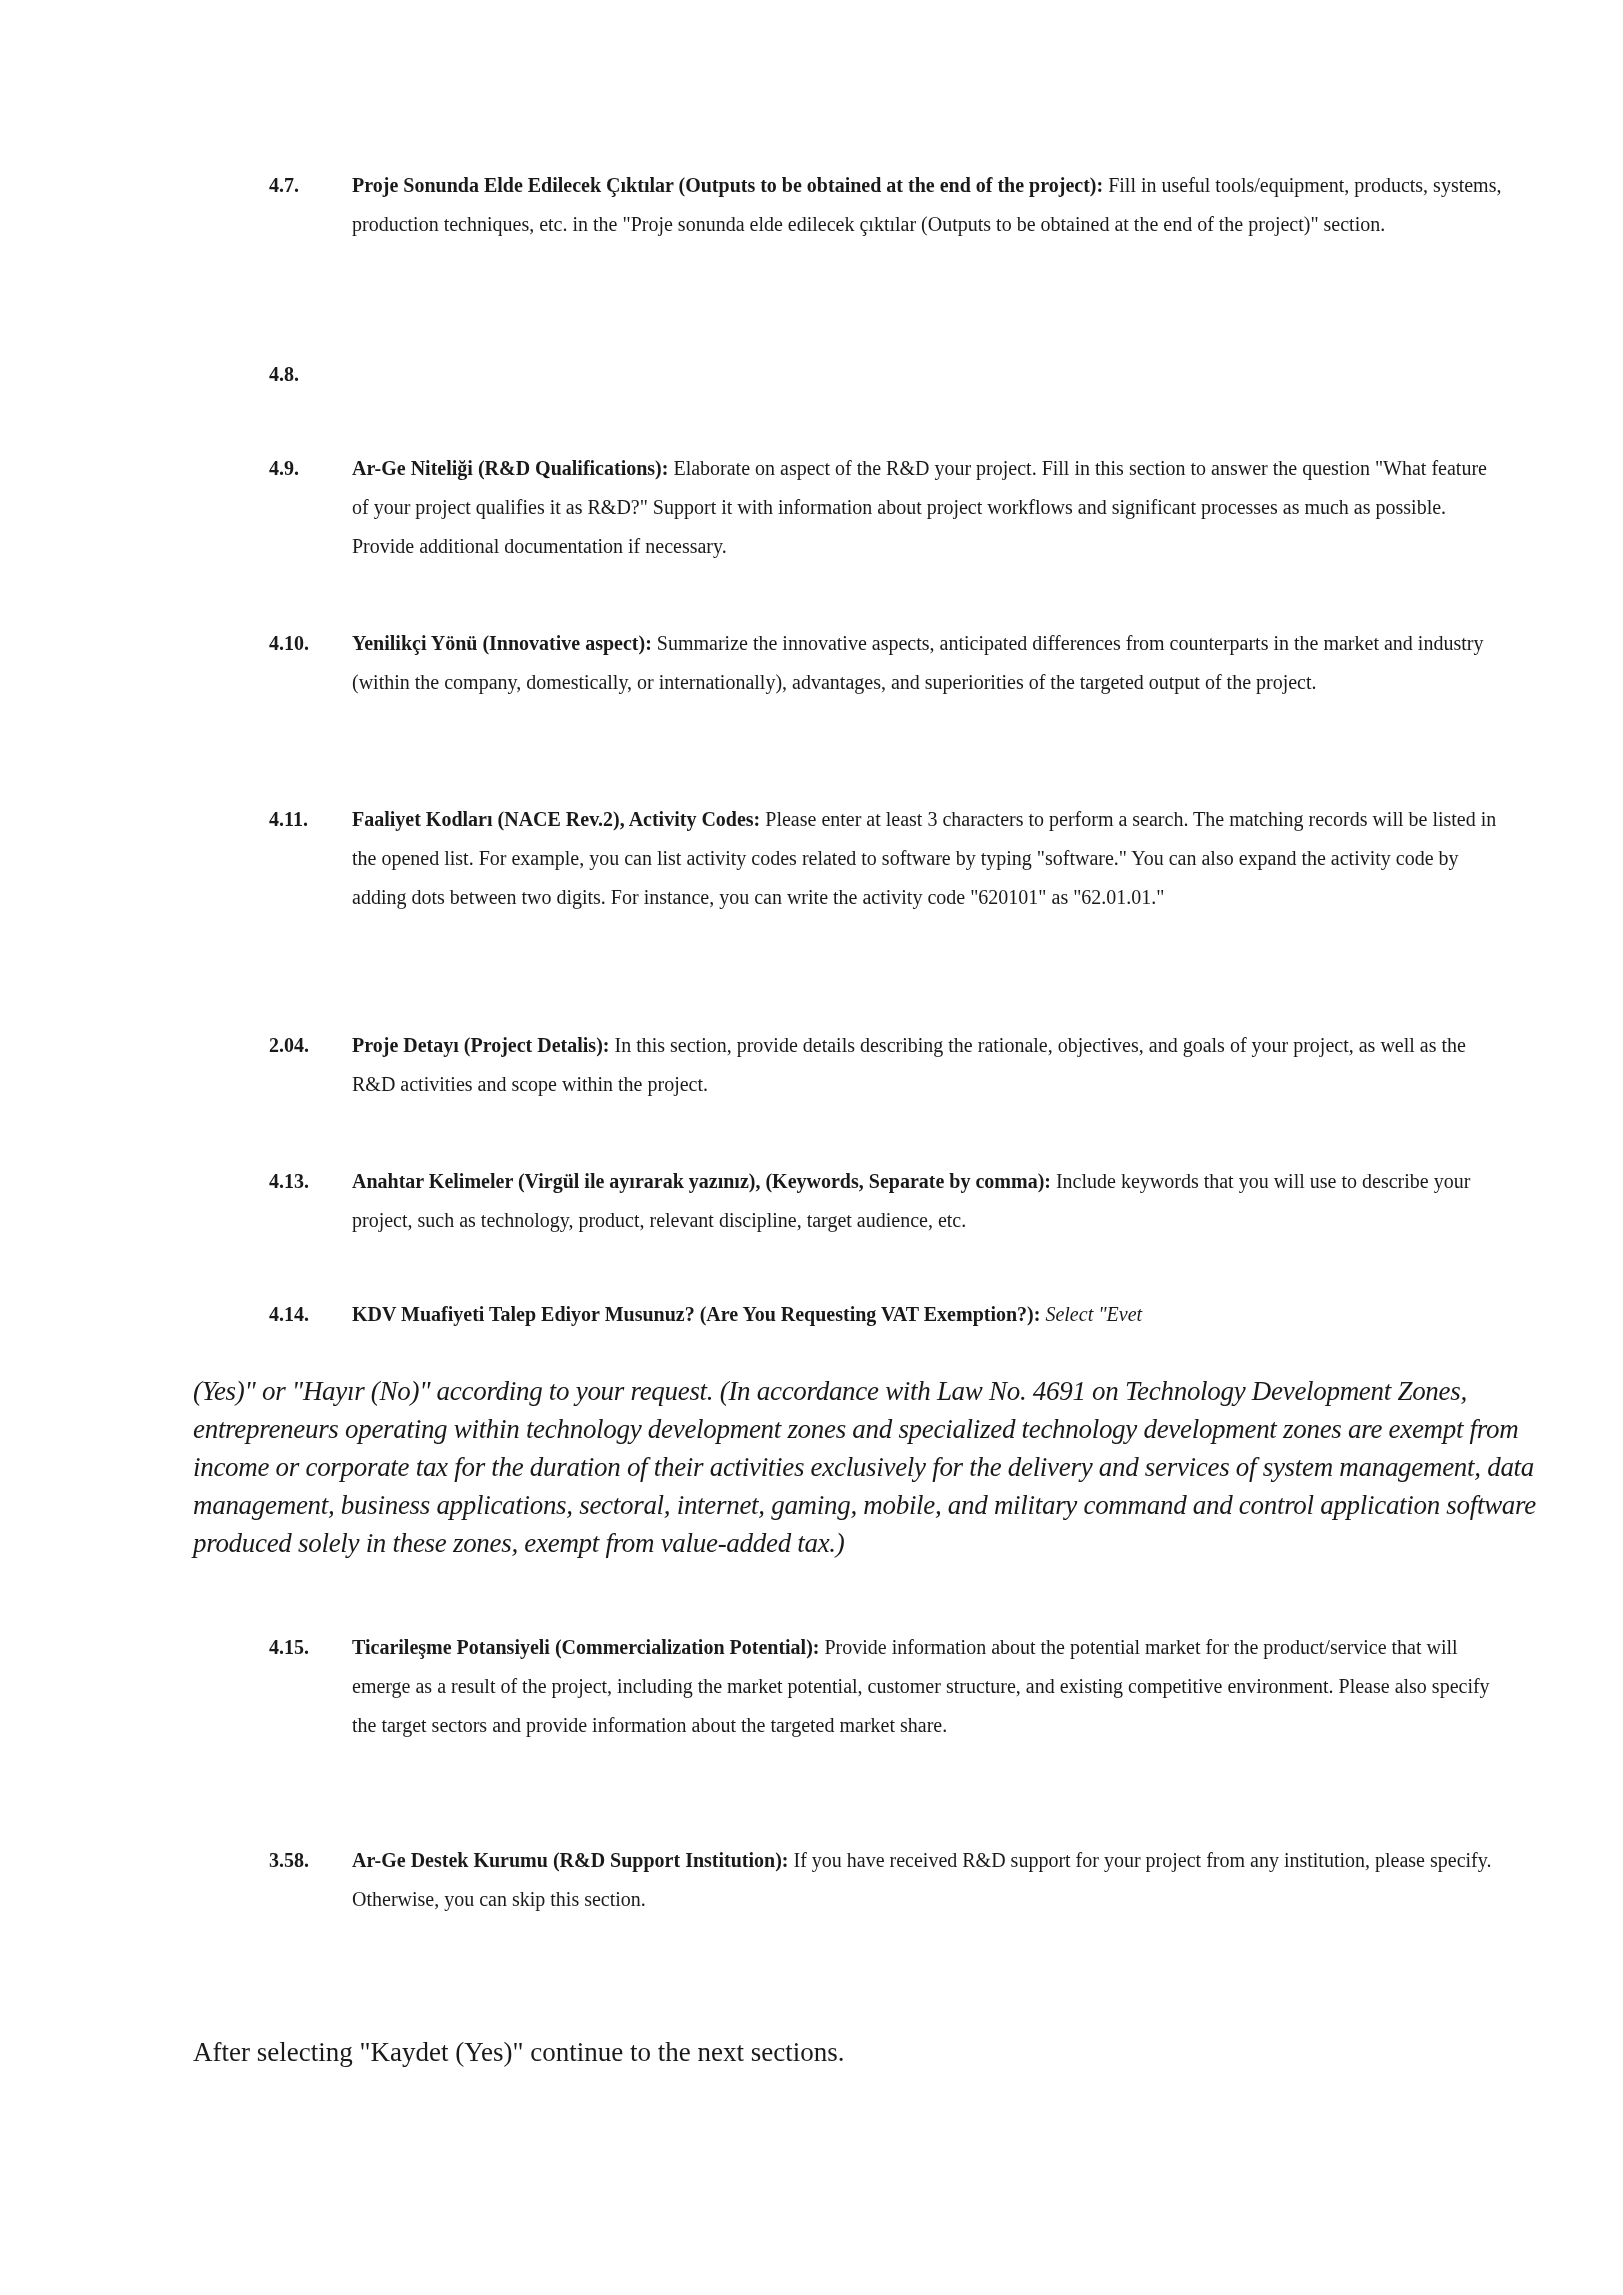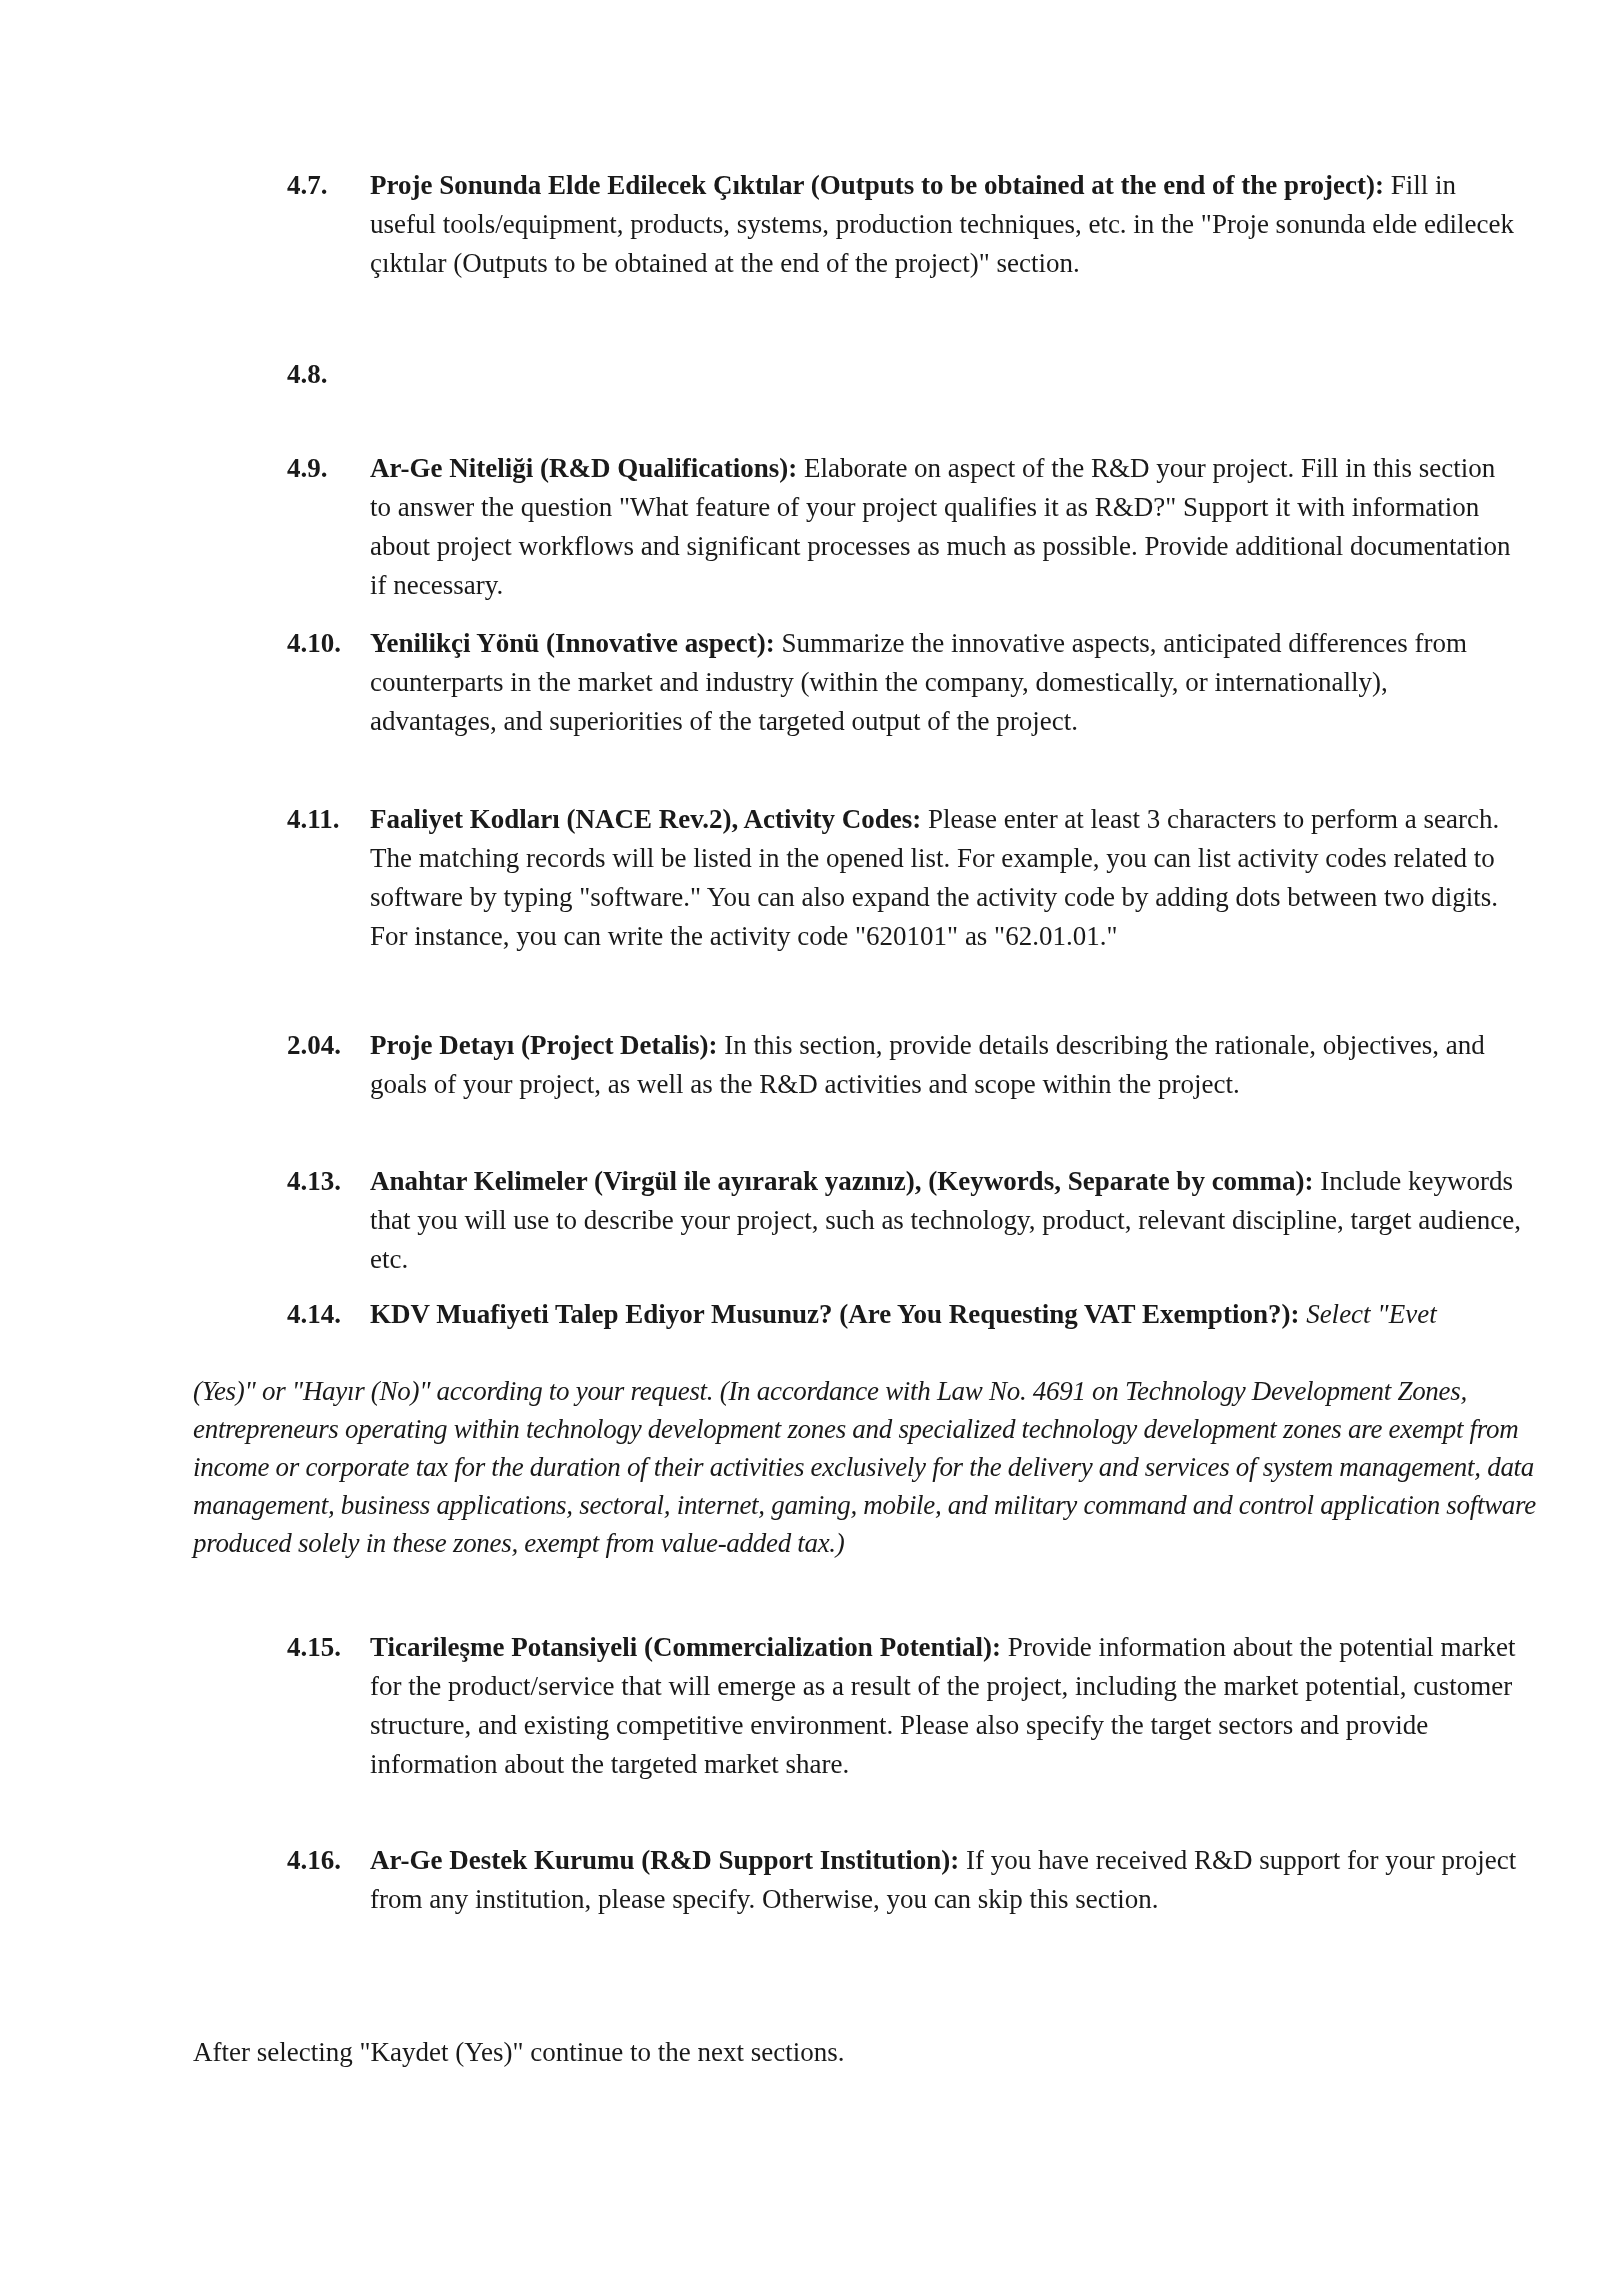--- a/index.html
+++ b/index.html
@@ -2,22 +2,22 @@
 <html style="font-size:13.5px"><head>
 <meta charset="utf-8">
 <style>
   html, body { margin: 0; padding: 0; background: #ffffff; }
   body {
     width: 1623px; height: 2295px; position: relative; overflow: hidden;
     font-family: "Liberation Serif", serif; color: #1a1a1a;
   }
   .page { position: absolute; left: 0; top: 0; width: 1623px; height: 2295px; }
   .item {
-    position: absolute; left: 287px; width: 1234px;
-    font-size: 27px; line-height: 39px;
+    position: absolute; left: 269px; width: 1234px;
+    font-size: 20px; line-height: 39px;
   }
   .item .num {
     position: absolute; left: 0; top: 0; width: 85px; font-weight: bold;
   }
   .item .body { margin-left: 83px; }
   .item .title { font-weight: bold; }
   .italic { font-style: italic; }
   .note {
     position: absolute; left: 193px; width: 1404px;
     font-size: 27px; line-height: 38px; font-style: italic;
@@ -72,20 +72,20 @@
     <div class="body"><span class="title">KDV Muafiyeti Talep Ediyor Musunuz? (Are You Requesting VAT Exemption?):</span><span class="italic"> Select "Evet</span></div>
   </div>
   <div class="note" style="top:1372px;">(Yes)" or "Hayır (No)" according to your request. (In accordance with Law No. 4691 on Technology Development Zones, entrepreneurs operating within technology development zones and specialized technology development zones are exempt from income or corporate tax for the duration of their activities exclusively for the delivery and services of system management, data management, business applications, sectoral, internet, gaming, mobile, and military command and control application software produced solely in these zones, exempt from value-added tax.)</div>
 
   <div class="item" style="top:1628px;">
     <span class="num">4.15.</span>
     <div class="body"><span class="title">Ticarileşme Potansiyeli (Commercialization Potential):</span><span> Provide information about the potential market for the product/service that will emerge as a result of the project, including the market potential, customer structure, and existing competitive environment. Please also specify the target sectors and provide information about the targeted market share.</span></div>
   </div>
 
   <div class="item" style="top:1841px;">
-    <span class="num">4.16.</span>
+    <span class="num">3.58.</span>
     <div class="body"><span class="title">Ar-Ge Destek Kurumu (R&amp;D Support Institution):</span><span> If you have received R&amp;D support for your project from any institution, please specify. Otherwise, you can skip this section.</span></div>
   </div>
 
   <div class="footer">After selecting "Kaydet (Yes)" continue to the next sections.</div>
 
 </div>
 
 
 </body></html>

